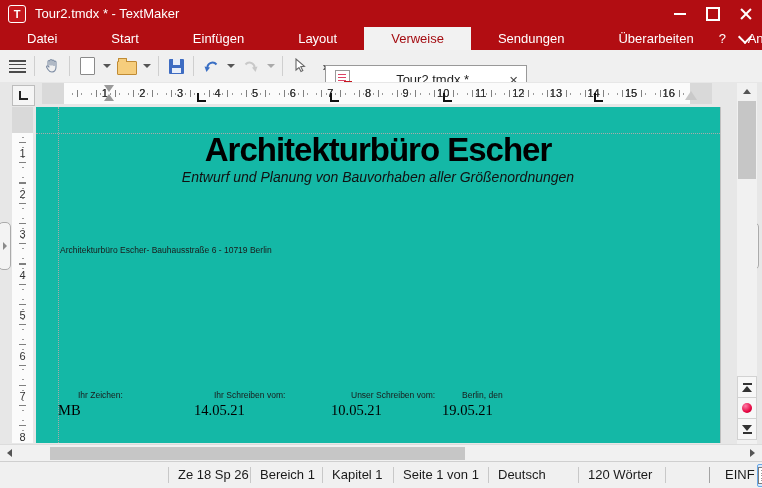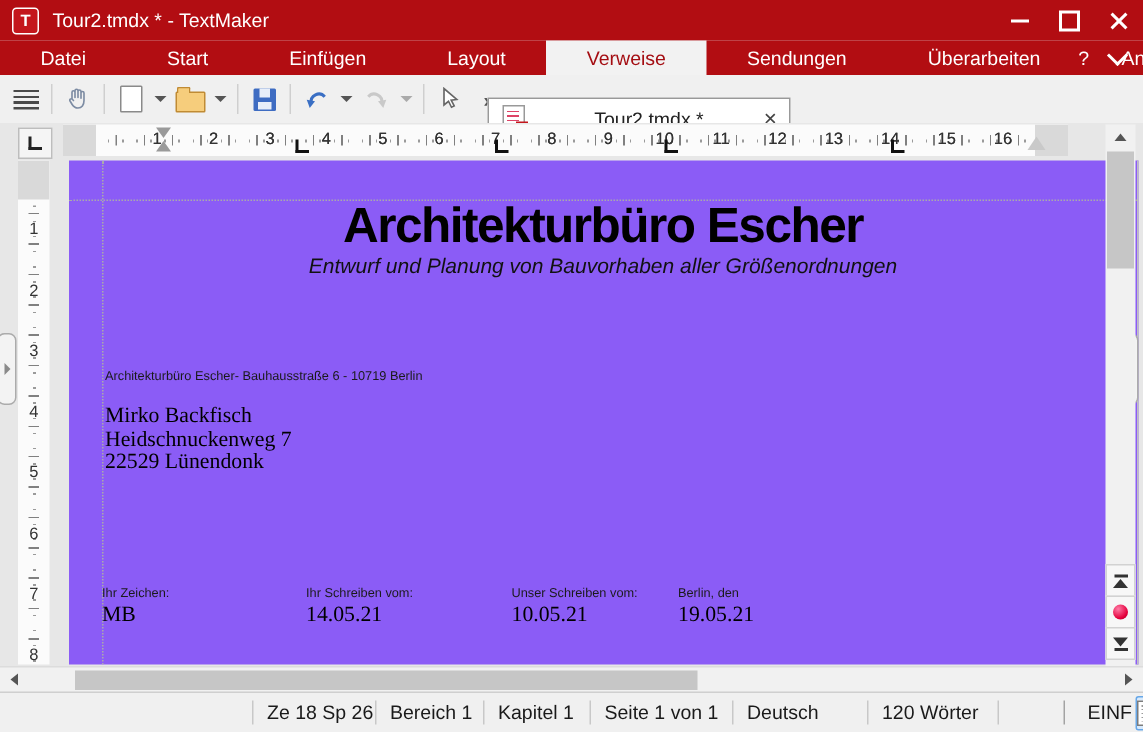--- a/index.html
+++ b/index.html
@@ -84,37 +84,37 @@
   
   .vruler{position:absolute;left:12px;top:25px;width:21px;height:336px;background:#fbfbfb;overflow:hidden;}
   .vruler .mzone{position:absolute;left:0;top:0;width:100%;height:26px;background:#d9d9d9;}
   .vticks{position:absolute;left:0;top:26px;width:100%;height:310px;
       background-image:repeating-linear-gradient(#808080 0 1px,transparent 1px 20.25px),
                        repeating-linear-gradient(#9a9a9a 0 1px,transparent 1px 10.1px);
       background-size:7px 100%,2px 100%;background-position:7px 9px,9.5px 4px;background-repeat:no-repeat;}
   .vnums{position:absolute;left:0;top:0;width:100%;padding-top:26px;}
   .vnums div{height:40.5px;display:flex;align-items:center;justify-content:center;font-size:11px;color:#333;}
   
-  .page{position:absolute;left:46px;top:25px;width:684px;height:336px;background:#8b5cf6;
-        border-right:1px solid #bfbfbf;overflow:hidden;padding-left:28px;}
+  .page{position:absolute;left:36px;top:25px;width:684px;height:336px;background:#14b8a6;
+        border-right:1px solid #bfbfbf;overflow:hidden;}
   .guide-h{position:absolute;left:0;top:26px;width:100%;border-top:1px dotted #aaa;}
   .guide-v{position:absolute;left:22px;top:0;height:100%;border-left:1px dotted #aaa;}
   .letter-title{position:absolute;left:0;top:24px;width:100%;text-align:center;font-size:33px;
         font-weight:bold;letter-spacing:-1px;color:#000;}
   .letter-subtitle{position:absolute;left:0;top:62px;width:100%;text-align:center;font-style:italic;
         font-size:14px;color:#111;}
   .sender-line{position:absolute;left:24px;top:138px;font-size:8.5px;color:#1a1a1a;}
   .recipient{position:absolute;left:24px;top:163px;font-family:"Liberation Serif",serif;font-size:14.5px;
         line-height:15.5px;color:#000;}
   .ref-row{position:absolute;left:0;top:0;width:100%;height:100%;}
   .ref-col{position:absolute;top:283px;}
   .ref-col:nth-of-type(1){left:22px;} .ref-col:nth-of-type(2){left:158px;}
   .ref-col:nth-of-type(3){left:295px;} .ref-col:nth-of-type(4){left:406px;}
   .ref-col:nth-of-type(5){left:518px;}
-  .ref-label{font-size:8.5px;color:#1a1a1a;}
+  .ref-label{font-size:8.5px;color:#1a1a1a;margin-left:20px;}
   .ref-value{font-family:"Liberation Serif",serif;font-size:14.5px;color:#000;margin-top:2px;}
   
   .pill{position:absolute;width:11px;height:46px;background:#f3f3f3;border:1px solid #ababab;
         border-radius:5px;display:flex;align-items:center;justify-content:center;}
   .pill.left{left:-2px;top:140px;} .pill.right{left:744px;top:140px;width:13px;}
   .tri-r{width:0;height:0;border-top:4px solid transparent;border-bottom:4px solid transparent;border-left:4px solid #8a8a8a;}
   .tri-l{width:0;height:0;border-top:4px solid transparent;border-bottom:4px solid transparent;border-right:4px solid #8a8a8a;}
   
   .vscroll{position:absolute;left:737px;top:1px;width:20px;height:372px;background:#f1f1f1;}
   .vthumb{position:absolute;left:1px;top:18px;width:18px;height:78px;background:#c6c6c6;}
@@ -308,26 +308,20 @@
           <div>8</div>
         </div>
     </div>
 
     <div class="page">
       <div class="guide-h"></div>
       <div class="guide-v"></div>
       <div class="letter-title">Architekturbüro Escher</div>
       <div class="letter-subtitle">Entwurf und Planung von Bauvorhaben aller Größenordnungen</div>
       <div class="sender-line">Architekturbüro Escher- Bauhausstraße 6 - 10719 Berlin</div>
-      <div class="recipient">
-
-      <div>Mirko Backfisch</div>
-          <div>Heidschnuckenweg 7</div>
-          <div>22529 Lünendonk</div>
-        </div>
       <div class="ref-row">
 
           <div class="ref-col">
             <div class="ref-label">Ihr Zeichen:</div>
             <div class="ref-value">MB</div>
           </div>
 
           <div class="ref-col">
             <div class="ref-label">Ihr Schreiben vom:</div>
             <div class="ref-value">14.05.21</div>

